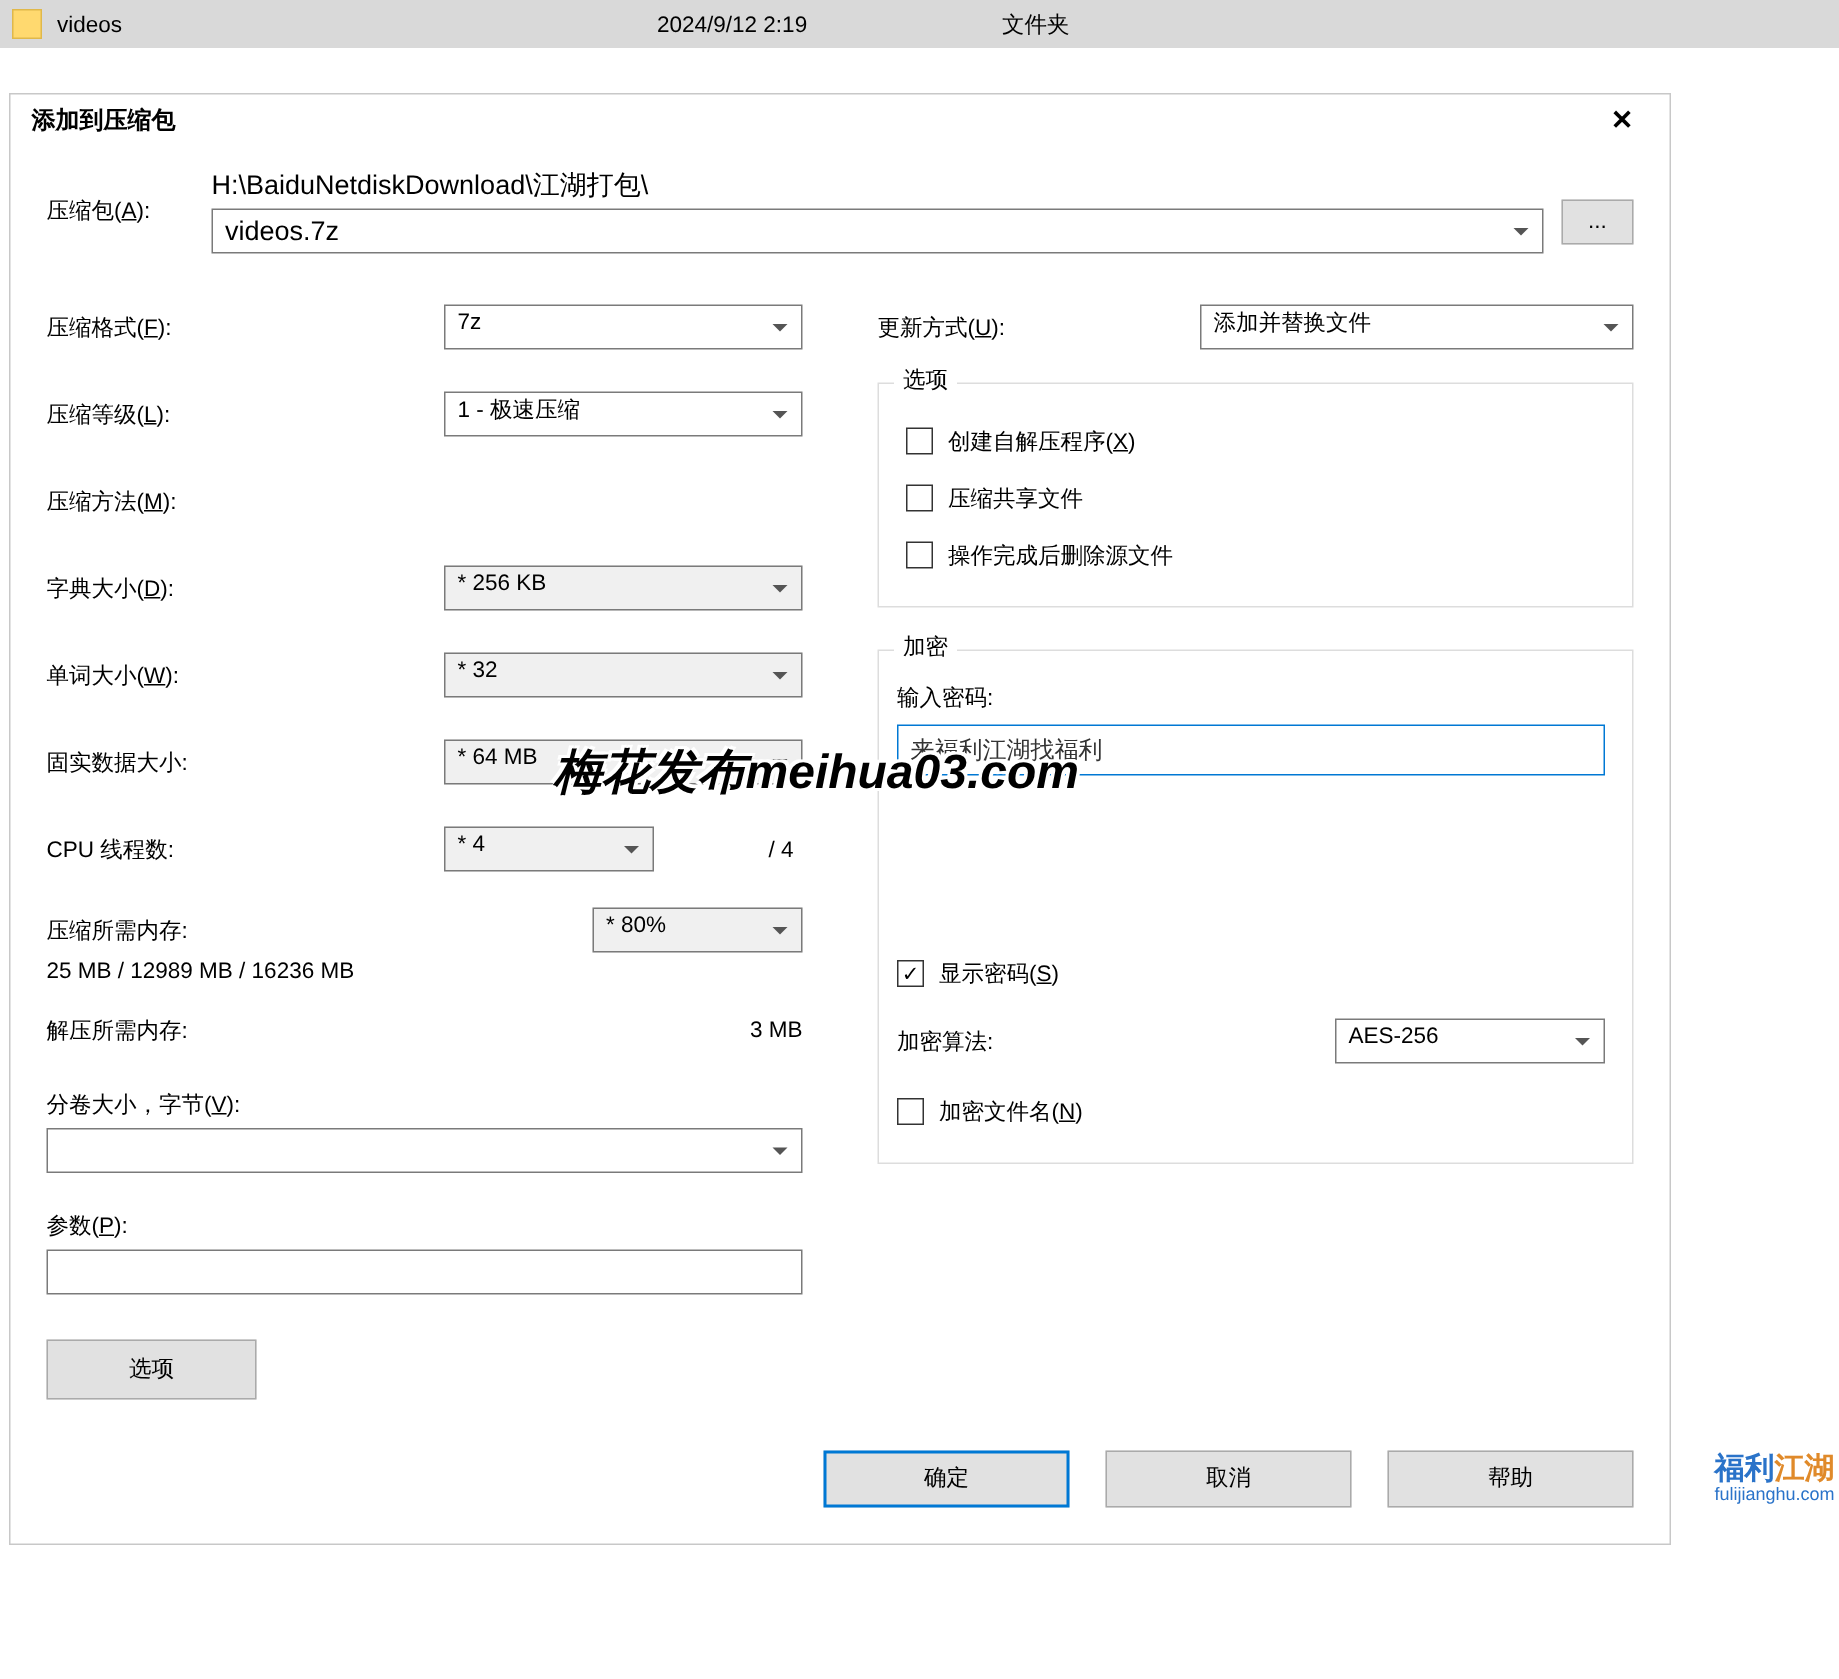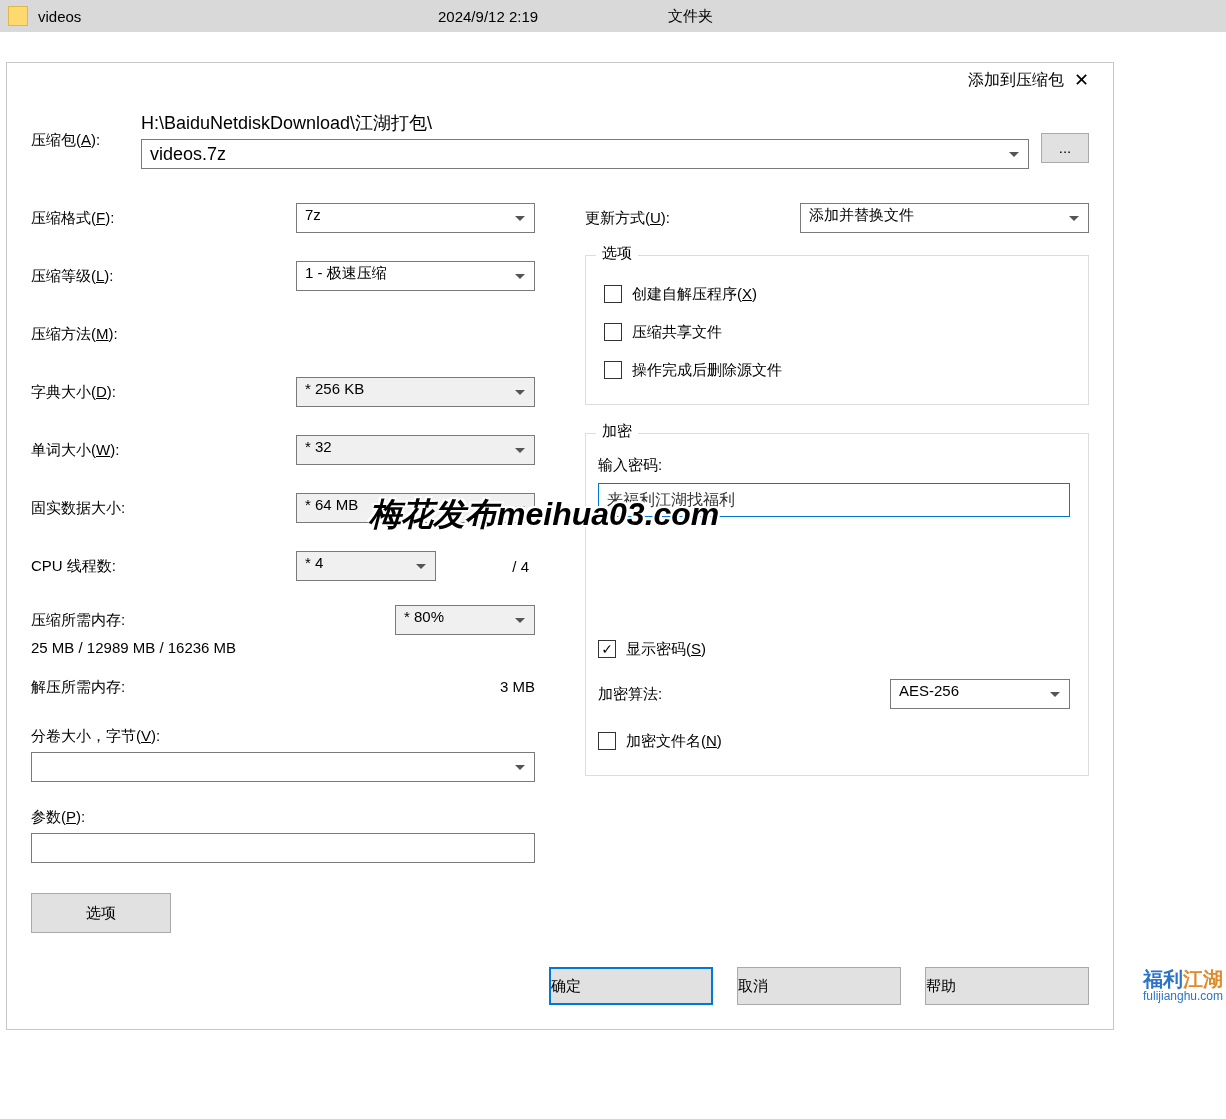--- a/index.html
+++ b/index.html
@@ -3,21 +3,21 @@
 <meta charset="utf-8">
 <style>
 * { box-sizing: border-box; margin: 0; padding: 0; }
 body { font-family: "Microsoft YaHei", "Segoe UI", sans-serif; font-size: 15px; color: #000; background: #fff; width: 1226px; }
 .file-row { display: flex; align-items: center; height: 32px; background: #d9d9d9; padding-left: 8px; }
 .file-row .icon { width: 20px; height: 20px; background: #ffd96f; border: 1px solid #e0b84a; margin-right: 10px; }
 .file-row .name { width: 400px; }
 .file-row .date { width: 230px; }
 .file-row .type { }
 .dialog { position: relative; margin: 30px 0 0 6px; width: 1108px; background: #fff; border: 1px solid #c8c8c8; padding: 0; }
-.titlebar { display: flex; align-items: center; justify-content: flex-end; height: 34px; padding: 0 14px; font-size: 16px; }
+.titlebar { display: flex; align-items: center; justify-content: space-between; height: 34px; padding: 0 14px; font-size: 16px; font-weight: bold; }
 .close-x { font-size: 18px; cursor: pointer; padding: 4px 10px; font-family: Arial; }
 .body { padding: 14px 24px 24px 24px; }
 .top-row { display: flex; align-items: flex-start; gap: 12px; margin-bottom: 34px; }
 .top-label { width: 98px; padding-top: 20px; }
 .top-mid { flex: 1; }
 .path-text { font-size: 18px; margin-bottom: 4px; }
 .archive-name { width: 100%; height: 30px; border: 1px solid #7a7a7a; padding: 2px 8px; font-size: 18px; background: #fff; position: relative; }
 .combo { position: relative; }
 .combo::after { content: ""; position: absolute; right: 10px; top: 50%; margin-top: -2px; border-left: 5px solid transparent; border-right: 5px solid transparent; border-top: 5px solid #555; }
 .browse-btn { width: 48px; height: 30px; border: 1px solid #aaa; background: #e1e1e1; margin-top: 22px; text-align: center; line-height: 28px; }
@@ -43,21 +43,21 @@
 .fieldset { border: 1px solid #ddd; padding: 16px 18px 18px 18px; margin-top: -6px; position: relative; }
 .fieldset .legend { position: absolute; top: -12px; left: 10px; background: #fff; padding: 0 6px; }
 .chk-row { display: flex; align-items: center; height: 24px; margin: 10px 0 14px 0; gap: 10px; }
 .chk { width: 18px; height: 18px; border: 1px solid #333; display: inline-flex; align-items: center; justify-content: center; font-size: 14px; }
 .pwd-input { width: 100%; height: 34px; border: 1px solid #0078d4; padding: 4px 8px; font-size: 16px; color: #333; }
 .enc-row { display: flex; align-items: center; margin-top: 18px; }
 .enc-row .lbl { flex: 1; }
 .enc-row .sel { width: 180px; }
 .opt-btn { width: 140px; height: 40px; border: 1px solid #aaa; background: #e1e1e1; margin-top: 30px; text-align: center; line-height: 38px; }
 .bottom-btns { display: flex; justify-content: flex-end; gap: 24px; margin-top: 34px; }
-.btn { width: 164px; height: 38px; border: 1px solid #aaa; background: #e1e1e1; text-align: left; line-height: 36px; }
+.btn { width: 164px; height: 38px; border: 1px solid #aaa; background: #e1e1e1; text-align: center; line-height: 36px; }
 .btn.primary { border: 2px solid #0078d4; line-height: 34px; }
 u { text-decoration: underline; }
 .watermark { position: absolute; top: 430px; left: 362px; font-size: 32px; font-weight: 900; font-style: italic; color: #000; text-shadow: -2px -2px 0 #fff, 2px -2px 0 #fff, -2px 2px 0 #fff, 2px 2px 0 #fff; pointer-events: none; white-space: nowrap; z-index: 10; }
 .corner-logo { position: absolute; right: -110px; bottom: 26px; font-size: 12px; color: #2a73c9; text-align: center; line-height: 1.1; }
 .corner-logo .big { font-size: 20px; font-weight: bold; }
 .corner-logo .orange { color: #e08a2a; }
 </style>
 </head>
 <body>
 

